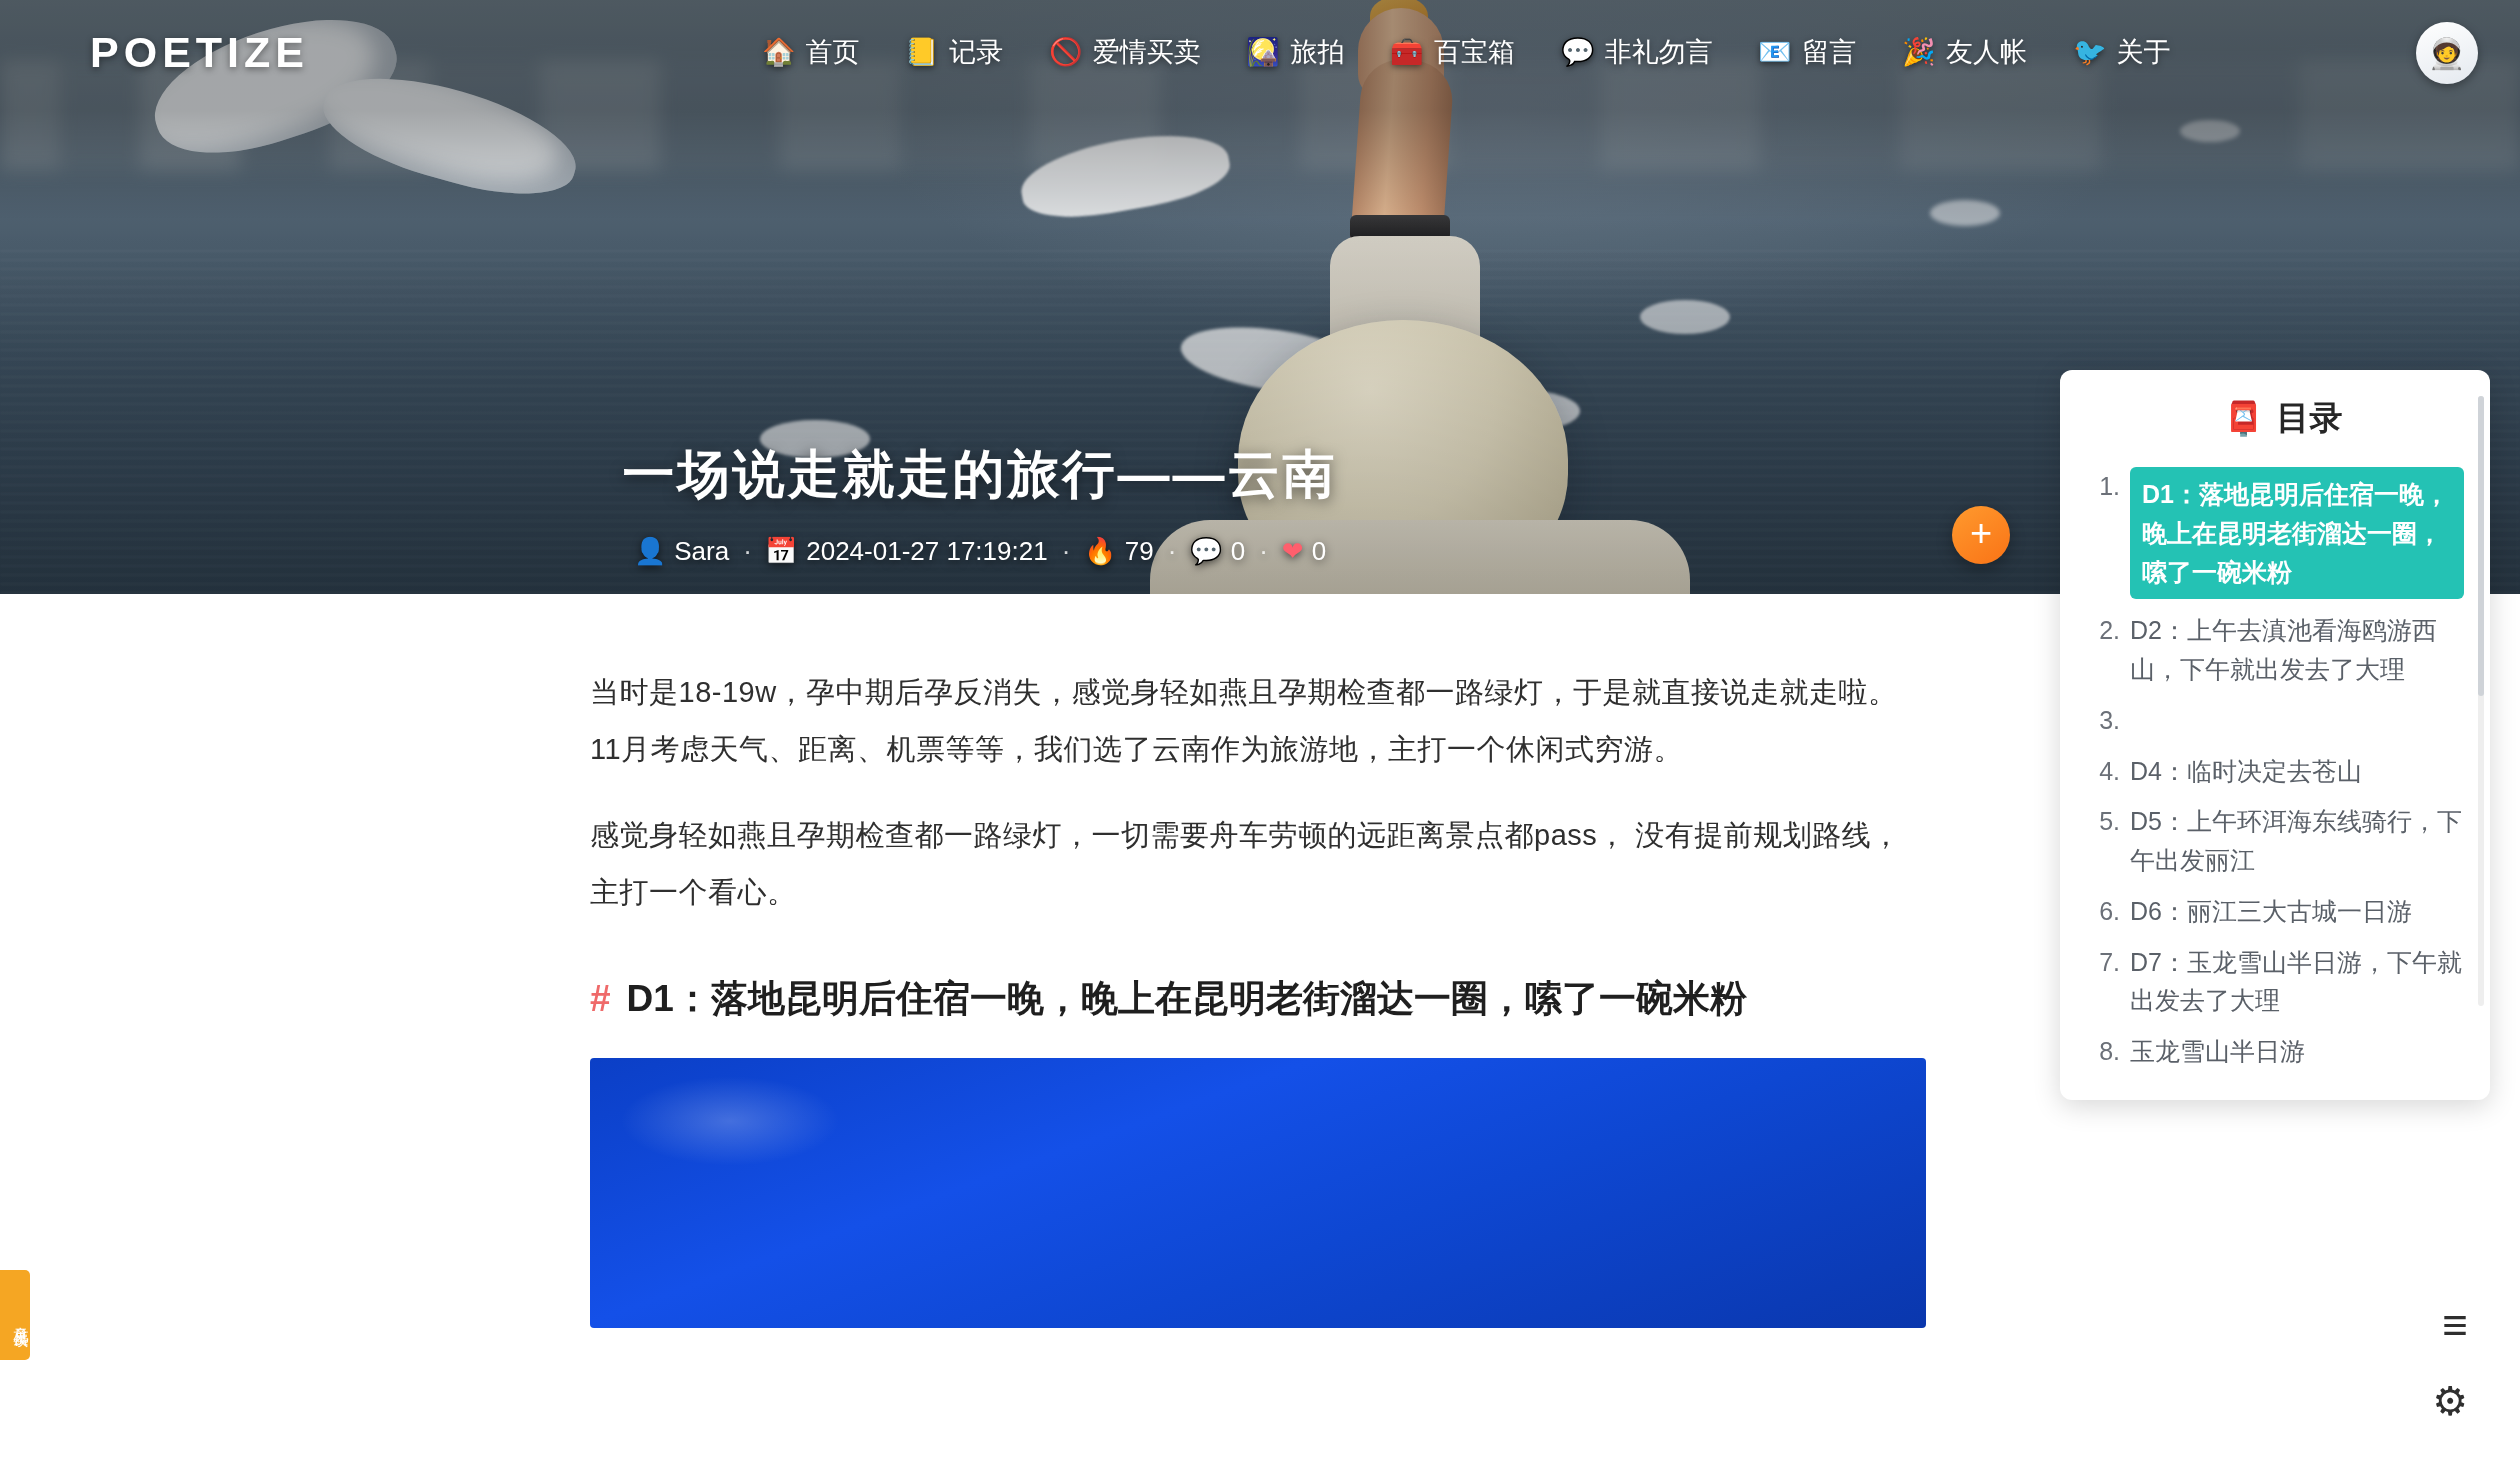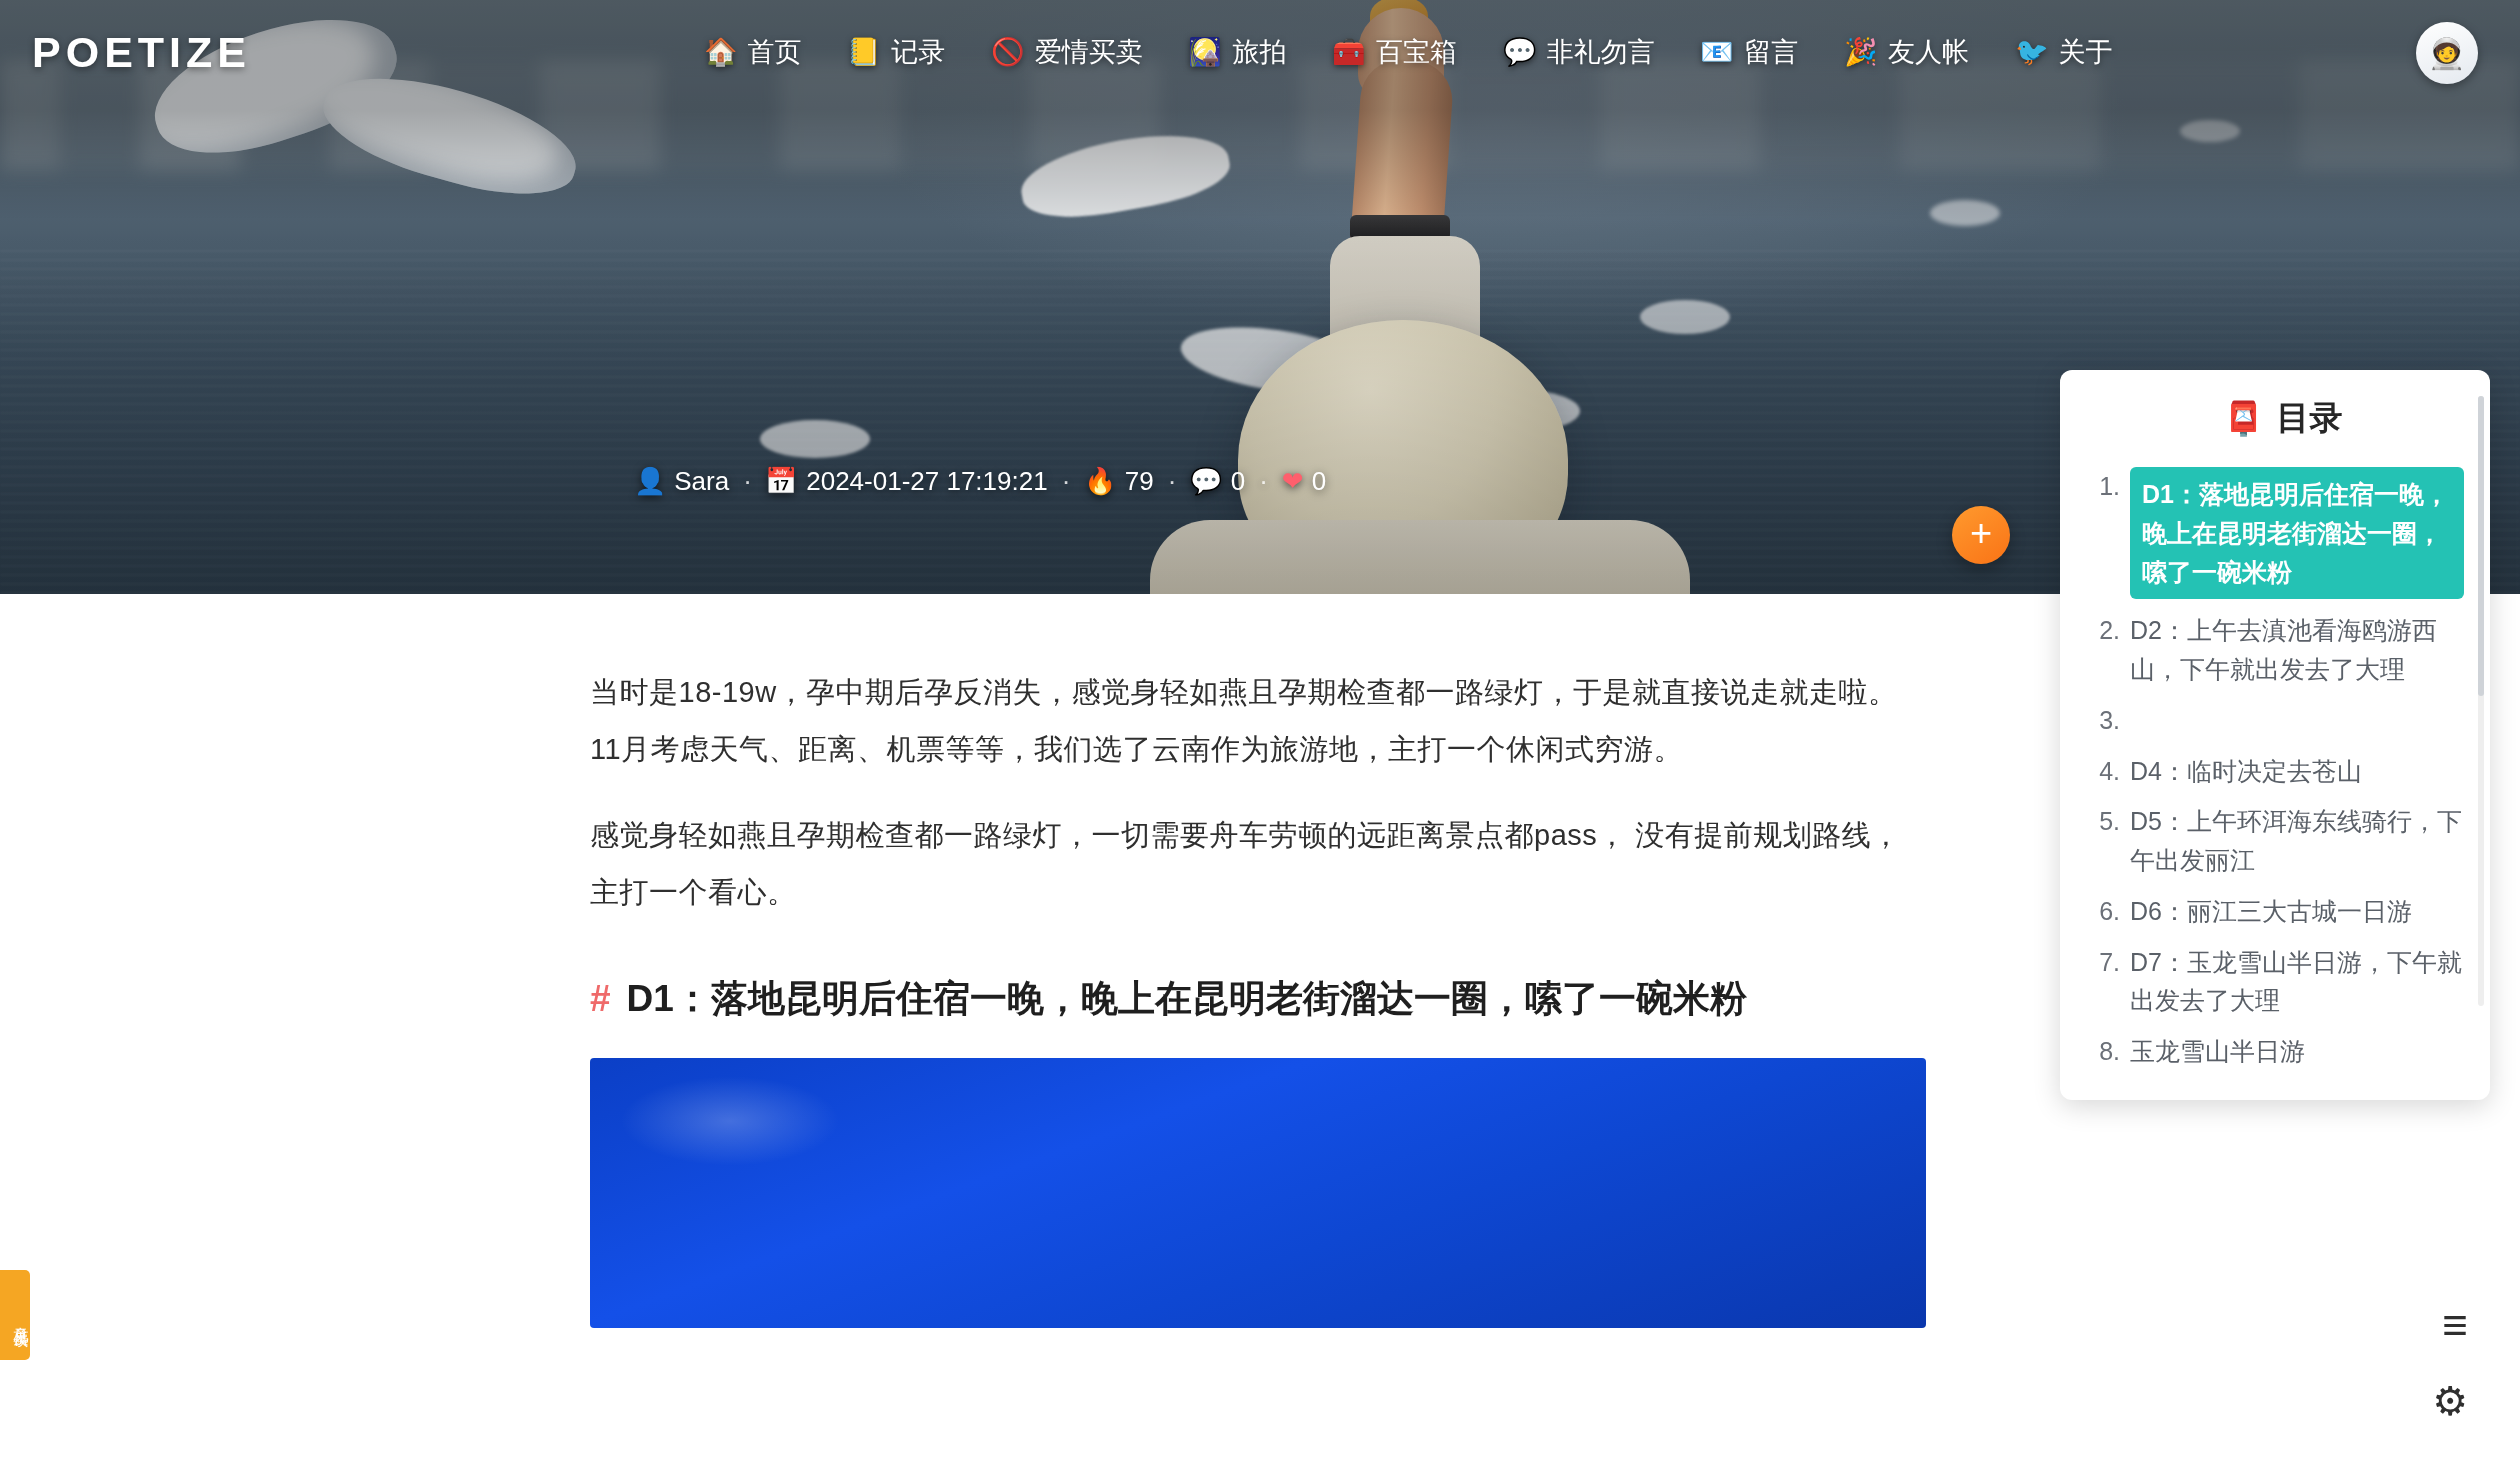--- a/index.html
+++ b/index.html
@@ -121,21 +121,21 @@
     position: absolute; inset: 0;
     background: linear-gradient(180deg, rgba(0,0,0,.30) 0 110px, rgba(0,0,0,.05) 220px, rgba(0,0,0,.18) 100%);
   }
 
   
   .nav {
     position: absolute; left: 0; top: 0; width: 2520px; height: 104px;
     display: flex; align-items: center; z-index: 40;
   }
   .brand {
-    margin-left: 32px; color: #fff; font-size: 43px; font-weight: 700;
+    margin-left: 90px; color: #fff; font-size: 43px; font-weight: 700;
     letter-spacing: 5px; text-shadow: 0 2px 7px rgba(0,0,0,.45);
   }
   .nav-items { display: flex; align-items: center; margin-left: 430px; gap: 0; }
   .nav-item {
     display: flex; align-items: center; gap: 10px;
     padding: 0 23px; height: 104px; color: #fff; font-size: 27px;
     text-shadow: 0 2px 6px rgba(0,0,0,.5); cursor: pointer; white-space: nowrap;
   }
   .nav-item .ico { font-size: 27px; line-height: 1; }
   .avatar {
@@ -312,20 +312,21 @@
       </div>
       <div class="nav-item">
         <span class="ico">🐦</span>
         <span>关于</span>
       </div>
     </div>
     <div class="avatar">🧑‍🚀</div>
   </div>
 
   <div class="hero-center">
+    <div class="hero-title">一场说走就走的旅行——云南</div>
     <div class="hero-meta">
       <span class="m">
         <span>👤</span>
         <span>Sara</span>
       </span>
       <span class="dot">·</span>
       <span class="m">
         <span>📅</span>
         <span>2024-01-27 17:19:21</span>
       </span>

